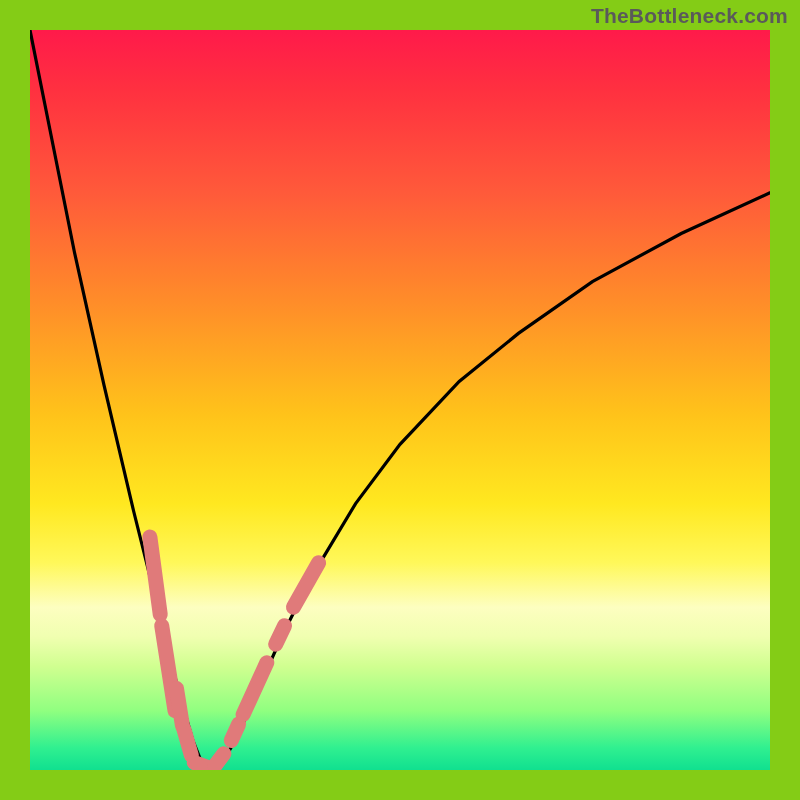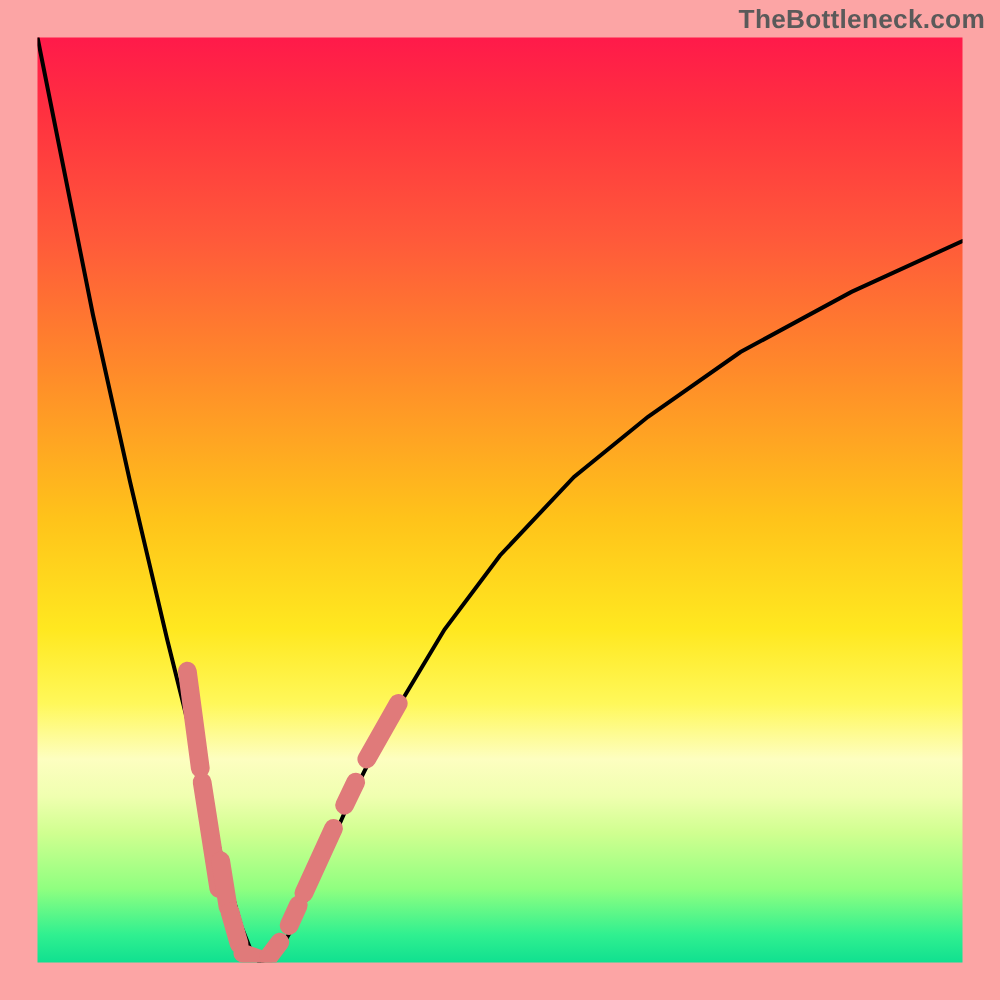--- a/index.html
+++ b/index.html
@@ -9,21 +9,21 @@
     height: 800px;
     background: #000;
     overflow: hidden;
   }
   .frame {
     position: absolute;
     left: 0;
     top: 0;
     width: 800px;
     height: 800px;
-    background: #fca5a5;
+    background: #84cc16;
   }
   .plot {
     position: absolute;
     left: 30px;
     top: 30px;
     width: 740px;
     height: 740px;
     background: linear-gradient(to bottom,
       #ff1a4a 0%,
       #ff3040 8%,

